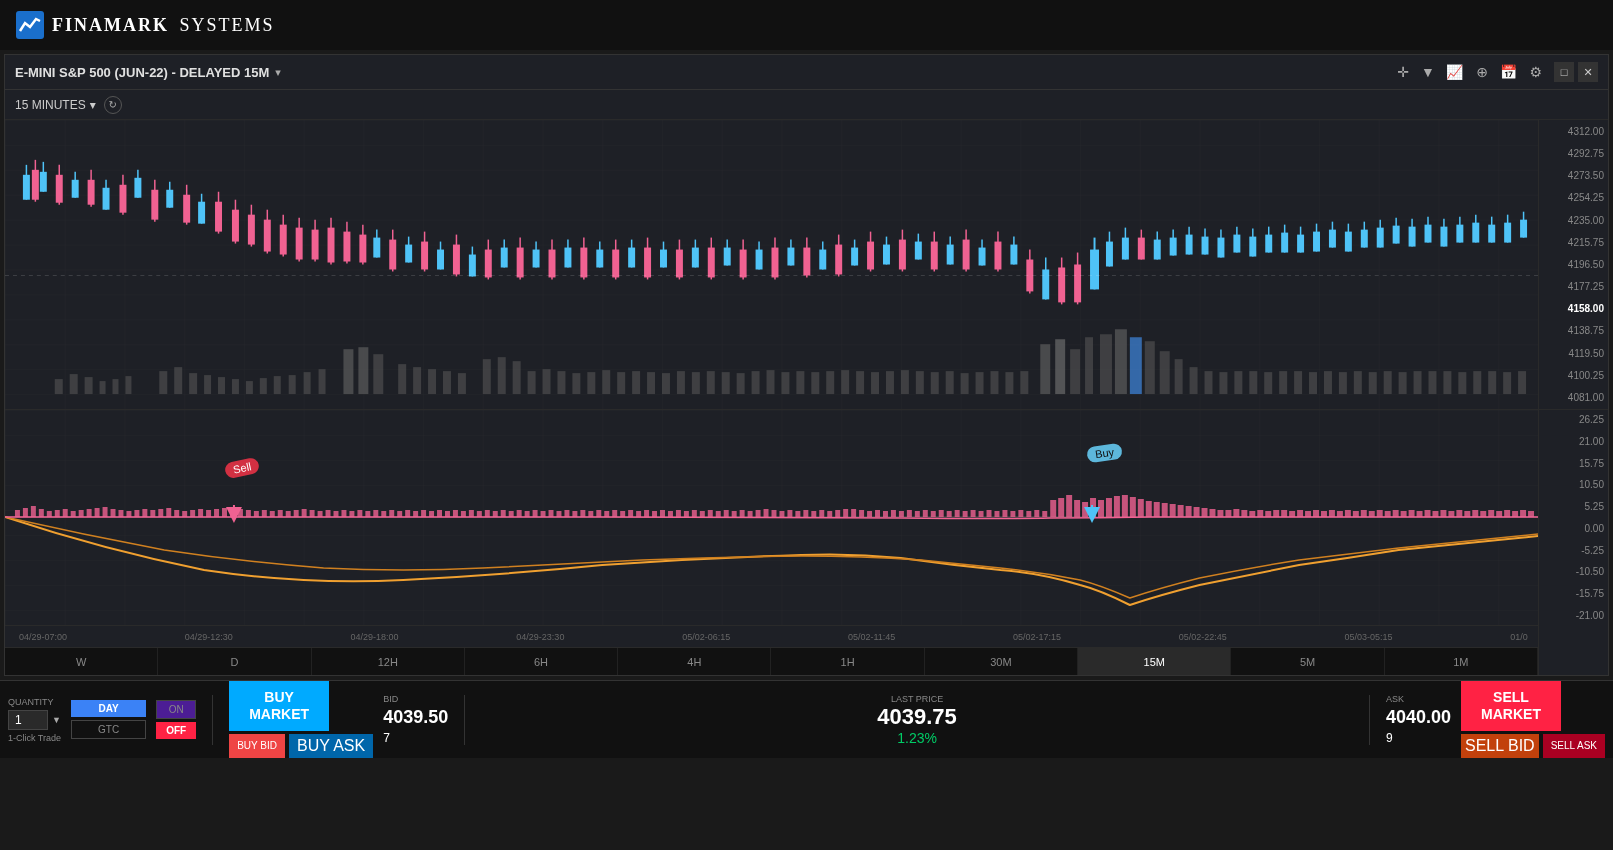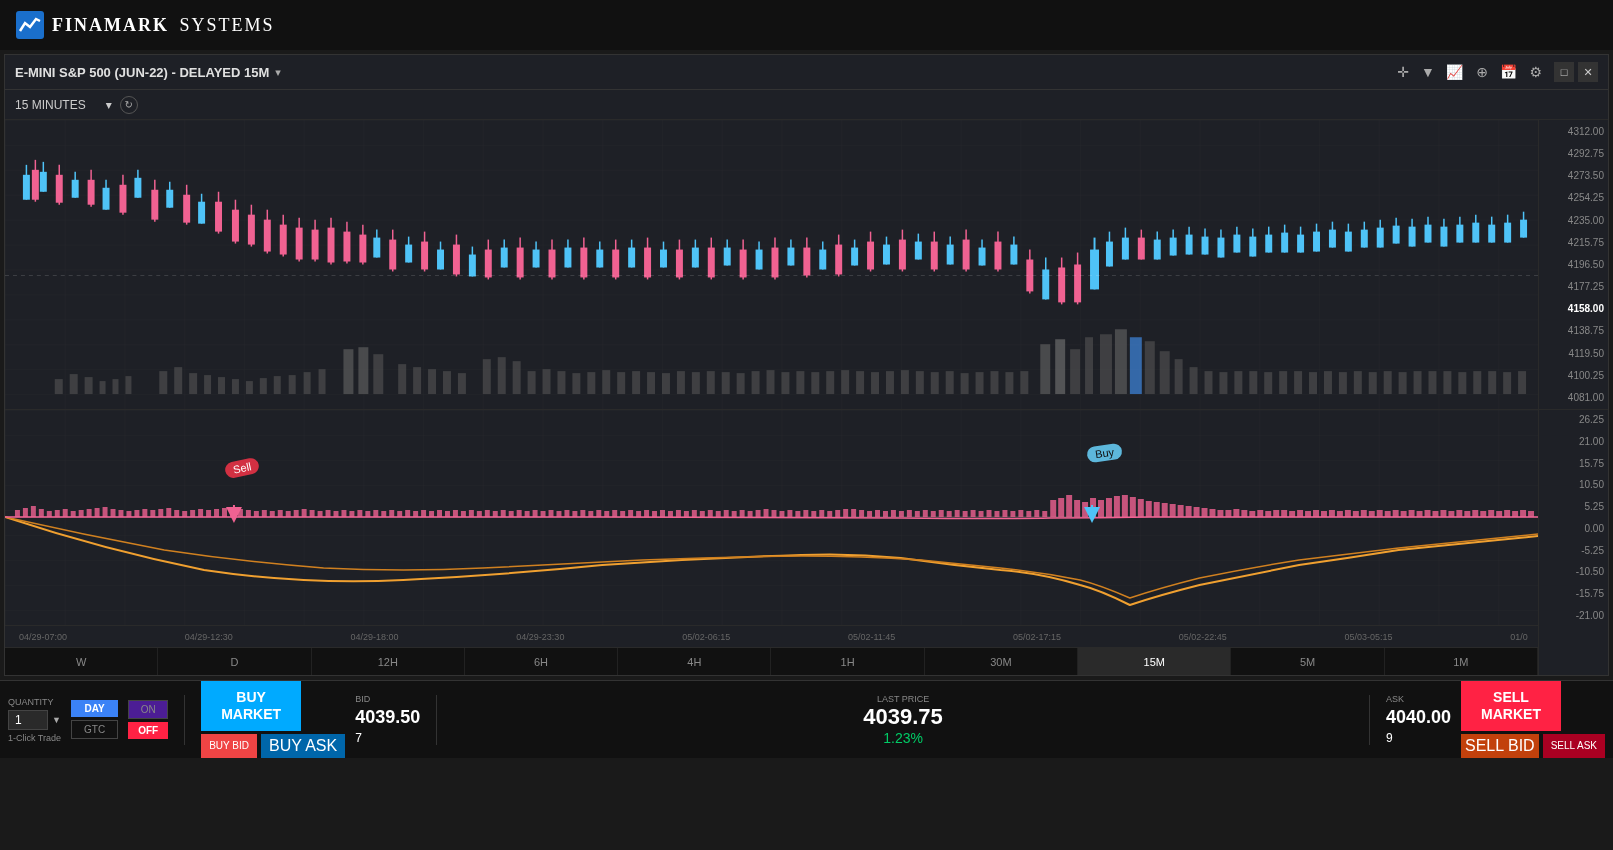--- a/index.html
+++ b/index.html
@@ -103,21 +103,21 @@
       display: flex;
       align-items: center;
       padding: 4px 10px;
       gap: 8px;
       height: 32px;
       border-bottom: 1px solid #2a2a2a;
     }
     .timeframe-selector {
       display: flex;
       align-items: center;
-      gap: 20px;
+      gap: 4px;
       cursor: pointer;
       font-size: 12px;
       color: #ccc;
     }
     .refresh-btn {
       width: 18px;
       height: 18px;
       border: 1px solid #555;
       border-radius: 50%;
       background: transparent;
@@ -304,21 +304,21 @@
       border: none;
       padding: 3px 10px;
       font-size: 10px;
       cursor: pointer;
       font-weight: bold;
     }
     .gtc-btn {
       background: transparent;
       color: #888;
       border: 1px solid #444;
-      padding: 3px 12px;
+      padding: 3px 26px;
       font-size: 10px;
       cursor: pointer;
     }
     .on-off-section {
       display: flex;
       flex-direction: column;
       gap: 3px;
     }
     .on-btn {
       background: #4c1d95;

